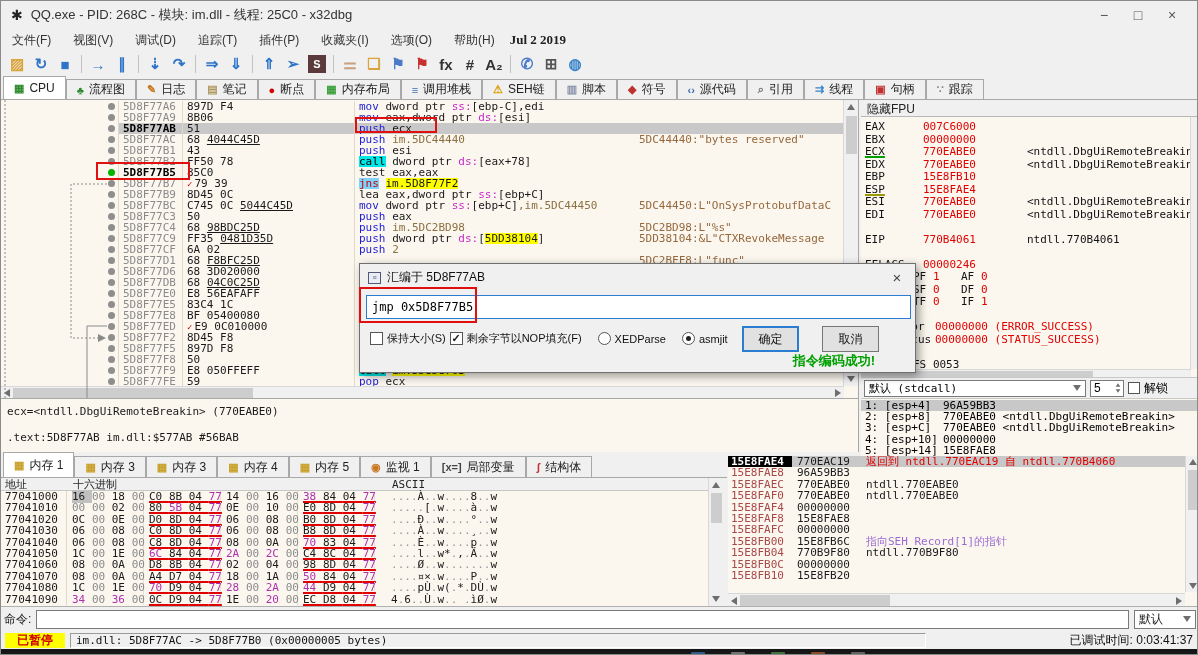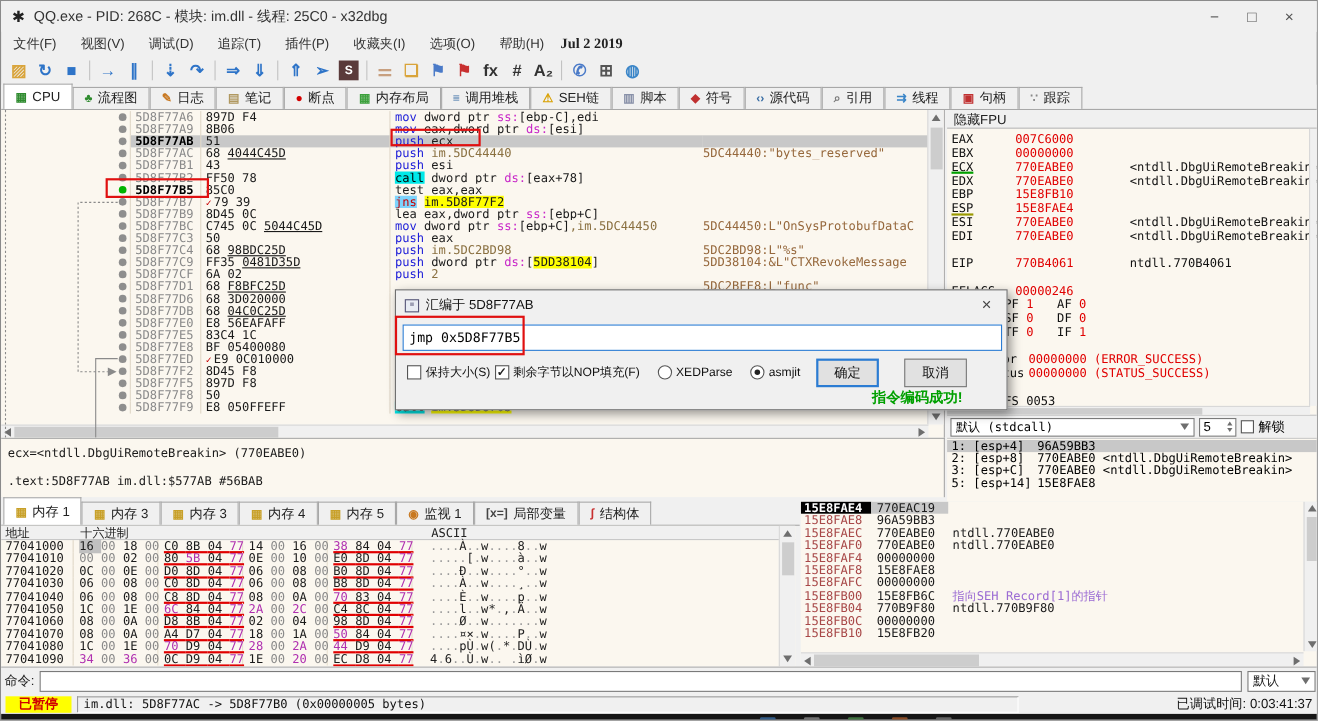--- a/index.html
+++ b/index.html
@@ -280,20 +280,21 @@
         <div class="drow"><span class="gut"><span class="dot"></span></span><span class="addr">5D8F77D6</span><span class="bytes">68 3D020000</span><span class="instr"></span><span class="com"></span></div>
         <div class="drow"><span class="gut"><span class="dot"></span></span><span class="addr">5D8F77DB</span><span class="bytes">68 <span class="bu">04C0C25D</span></span><span class="instr"></span><span class="com"></span></div>
         <div class="drow"><span class="gut"><span class="dot"></span></span><span class="addr">5D8F77E0</span><span class="bytes">E8 56EAFAFF</span><span class="instr"></span><span class="com"></span></div>
         <div class="drow"><span class="gut"><span class="dot"></span></span><span class="addr">5D8F77E5</span><span class="bytes">83C4 1C</span><span class="instr"></span><span class="com"></span></div>
         <div class="drow"><span class="gut"><span class="dot"></span></span><span class="addr">5D8F77E8</span><span class="bytes">BF 05400080</span><span class="instr"></span><span class="com"></span></div>
         <div class="drow"><span class="gut"><span class="dot"></span></span><span class="addr">5D8F77ED</span><span class="bytes"><span class="chk">✓</span>E9 0C010000</span><span class="instr"></span><span class="com"></span></div>
         <div class="drow"><span class="gut"><span class="dot"></span></span><span class="addr">5D8F77F2</span><span class="bytes">8D45 F8</span><span class="instr"></span><span class="com"></span></div>
         <div class="drow"><span class="gut"><span class="dot"></span></span><span class="addr">5D8F77F5</span><span class="bytes">897D F8</span><span class="instr"></span><span class="com"></span></div>
         <div class="drow"><span class="gut"><span class="dot"></span></span><span class="addr">5D8F77F8</span><span class="bytes">50</span><span class="instr"></span><span class="com"></span></div>
         <div class="drow"><span class="gut"><span class="dot"></span></span><span class="addr">5D8F77F9</span><span class="bytes">E8 050FFEFF</span><span class="instr"><span class="m-call">call</span> <span class="o-hy">im.5D8D8703</span></span><span class="com"></span></div>
+        <div class="drow"><span class="gut"><span class="dot"></span></span><span class="addr">5D8F77FE</span><span class="bytes">59</span><span class="instr"><span class="m-k">pop</span> <span class="o-p">ecx</span></span><span class="com"></span></div>
       </div>
 
     <div class="sb v" style="right:0;top:0;width:15px;height:286px">
       <span class="tri tu" style="left:3px;top:4px"></span>
       <div class="thumb" style="left:2px;top:16px;width:11px;height:38px"></div>
       <span class="tri td" style="left:3px;bottom:4px"></span>
     </div>
 
     <div class="sb h" style="left:0;bottom:0;width:843px;height:12px">
       <span class="tri tl" style="left:3px;top:2px"></span>
@@ -349,20 +350,21 @@
             <span class="tri td" style="position:static;display:block;transform:scale(.6)"></span>
           </span>
       </div>
       <span class="cbx"></span>
       <span>解锁</span>
     </div>
     <div class="args">
         <div class="arow sel"><span class="aleft">1: [esp+4]</span><span class="aval">96A59BB3</span></div>
         <div class="arow"><span class="aleft">2: [esp+8]</span><span class="aval">770EABE0 &lt;ntdll.DbgUiRemoteBreakin&gt;</span></div>
         <div class="arow"><span class="aleft">3: [esp+C]</span><span class="aval">770EABE0 &lt;ntdll.DbgUiRemoteBreakin&gt;</span></div>
+        <div class="arow"><span class="aleft">4: [esp+10]</span><span class="aval">00000000</span></div>
         <div class="arow"><span class="aleft">5: [esp+14]</span><span class="aval">15E8FAE8</span></div>
       </div>
   </div>
 
   <div class="infobox">
     <div>ecx=&lt;ntdll.DbgUiRemoteBreakin&gt; (770EABE0)</div>
     <div>.text:5D8F77AB im.dll:$577AB #56BAB</div>
   </div>
 
   <div class="btabs">
@@ -420,21 +422,21 @@
       </div>
     <div class="sb v" style="right:0;top:0;width:15px;height:128px">
       <span class="tri tu" style="left:3px;top:4px"></span>
       <div class="thumb" style="left:2px;top:15px;width:11px;height:30px"></div>
       <span class="tri td" style="left:3px;bottom:4px"></span>
     </div>
   </div>
 
   <div class="stack">
     <div id="stackrows">
-        <div class="srow sel"><span class="saddr sel">15E8FAE4</span><span class="sval">770EAC19</span></div>
+        <div class="srow sel"><span class="saddr sel">15E8FAE4</span><span class="sval">770EAC19</span><span class="scom c-red">返回到 ntdll.770EAC19 自 ntdll.770B4060</span></div>
         <div class="srow"><span class="saddr">15E8FAE8</span><span class="sval">96A59BB3</span><span class="scom"></span></div>
         <div class="srow"><span class="saddr">15E8FAEC</span><span class="sval">770EABE0</span><span class="scom">ntdll.770EABE0</span></div>
         <div class="srow"><span class="saddr">15E8FAF0</span><span class="sval">770EABE0</span><span class="scom">ntdll.770EABE0</span></div>
         <div class="srow"><span class="saddr">15E8FAF4</span><span class="sval">00000000</span><span class="scom"></span></div>
         <div class="srow"><span class="saddr">15E8FAF8</span><span class="sval">15E8FAE8</span><span class="scom"></span></div>
         <div class="srow"><span class="saddr">15E8FAFC</span><span class="sval">00000000</span><span class="scom"></span></div>
         <div class="srow"><span class="saddr">15E8FB00</span><span class="sval">15E8FB6C</span><span class="scom c-purple">指向SEH_Record[1]的指针</span></div>
         <div class="srow"><span class="saddr">15E8FB04</span><span class="sval">770B9F80</span><span class="scom">ntdll.770B9F80</span></div>
         <div class="srow"><span class="saddr">15E8FB0C</span><span class="sval">00000000</span><span class="scom"></span></div>
         <div class="srow"><span class="saddr">15E8FB10</span><span class="sval">15E8FB20</span><span class="scom"></span></div>

